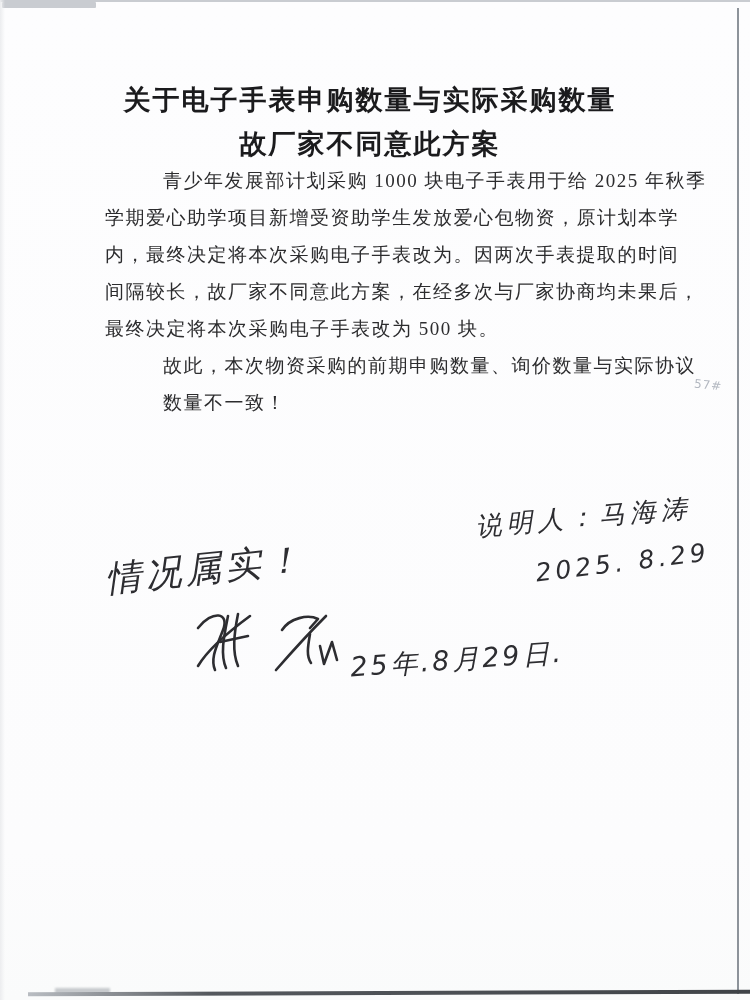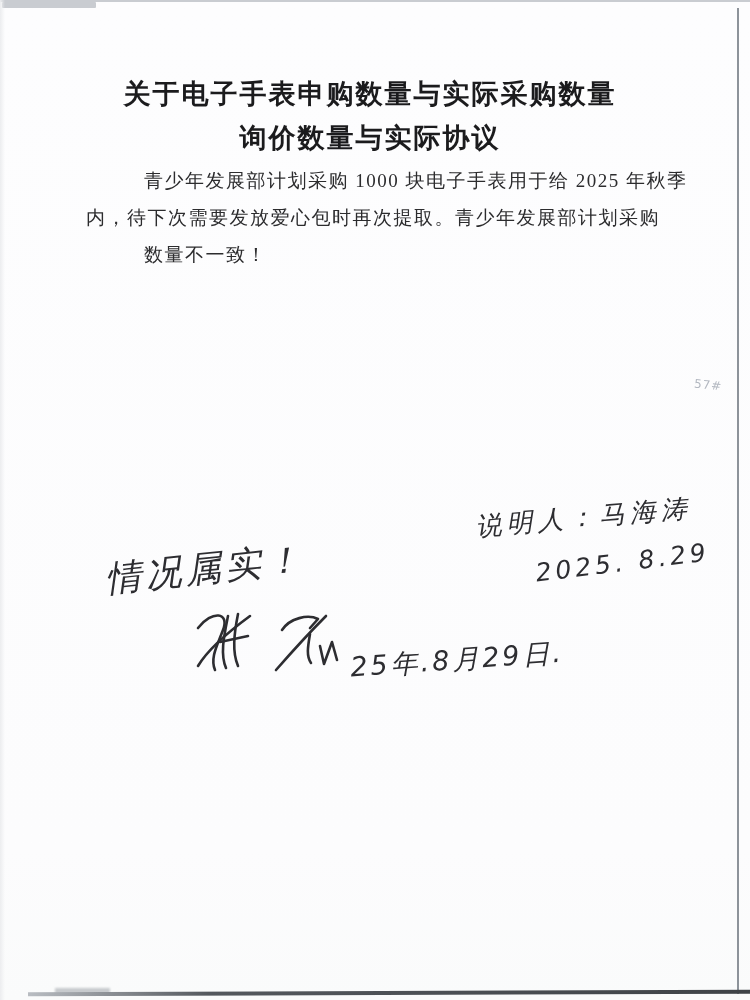--- a/index.html
+++ b/index.html
@@ -34,27 +34,27 @@
   .bottom-smudge{
     position:absolute;left:55px;top:988px;width:55px;height:6px;
     background:#c7cacd;filter:blur(1px);
   }
   .edge-left{
     position:absolute;left:0;top:0;width:5px;height:100%;
     background:linear-gradient(to right,#ecedef,rgba(255,255,255,0));
   }
   
   .doc-title{
-    position:absolute;left:0;top:72px;width:740px;
+    position:absolute;left:0;top:80px;width:740px;
     text-align:center;color:#1b1b1d;
-    font-family:Liberation Sans, sans-serif;
+    font-family:Liberation Mono, monospace;
     font-weight:bold;font-size:27px;line-height:44px;letter-spacing:2px;
   }
   .doc-body{
-    position:absolute;left:86px;top:162px;width:578px;
+    position:absolute;left:105px;top:162px;width:578px;
     color:#2c2c2e;
     font-family:"Liberation Serif","DejaVu Serif",serif;
     font-size:19px;line-height:37px;letter-spacing:1.5px;
   }
   .doc-body .line{height:37px;white-space:nowrap;}
   .doc-body .indent{padding-left:58px;}
   
   .hand{
     position:absolute;color:#2d2d31;
     font-family:"DejaVu Sans",cursive;
@@ -77,26 +77,30 @@
 
   <div class="edge-top"></div>
   <div class="corner-mark"></div>
   <div class="edge-left"></div>
   <div class="edge-right"></div>
   <div class="bottom-smudge"></div>
   <div class="edge-bottom"></div>
 
   <div class="doc-title">
     <div>关于电子手表申购数量与实际采购数量</div>
-    <div>询价数量与实际协议</div>
+    <div>故厂家不同意此方案</div>
   </div>
 
   <div class="doc-body">
     <div class="line indent">青少年发展部计划采购 1000 块电子手表用于给 2025 年秋季</div>
-    <div class="line">内，待下次需要发放爱心包时再次提取。青少年发展部计划采购</div>
+    <div class="line">学期爱心助学项目新增受资助学生发放爱心包物资，原计划本学</div>
+    <div class="line">内，最终决定将本次采购电子手表改为。因两次手表提取的时间</div>
+    <div class="line">间隔较长，故厂家不同意此方案，在经多次与厂家协商均未果后，</div>
+    <div class="line">最终决定将本次采购电子手表改为 500 块。</div>
+    <div class="line indent">故此，本次物资采购的前期申购数量、询价数量与实际协议</div>
     <div class="line indent">数量不一致！</div>
   </div>
 
   <div class="hand hw-declarer">说明人：马海涛</div>
   <div class="hand hw-date1">2025. 8.29</div>
   <div class="hand hw-note">情况属实！</div>
 
   <svg class="signature" viewBox="0 0 160 85" fill="none" stroke="#2d2d31" stroke-width="2.6" stroke-linecap="round" stroke-linejoin="round">
     <path d="M8,22 C22,4 40,6 33,24 C27,40 20,52 25,64"></path>
     <path d="M38,10 C34,30 30,48 36,62"></path>

